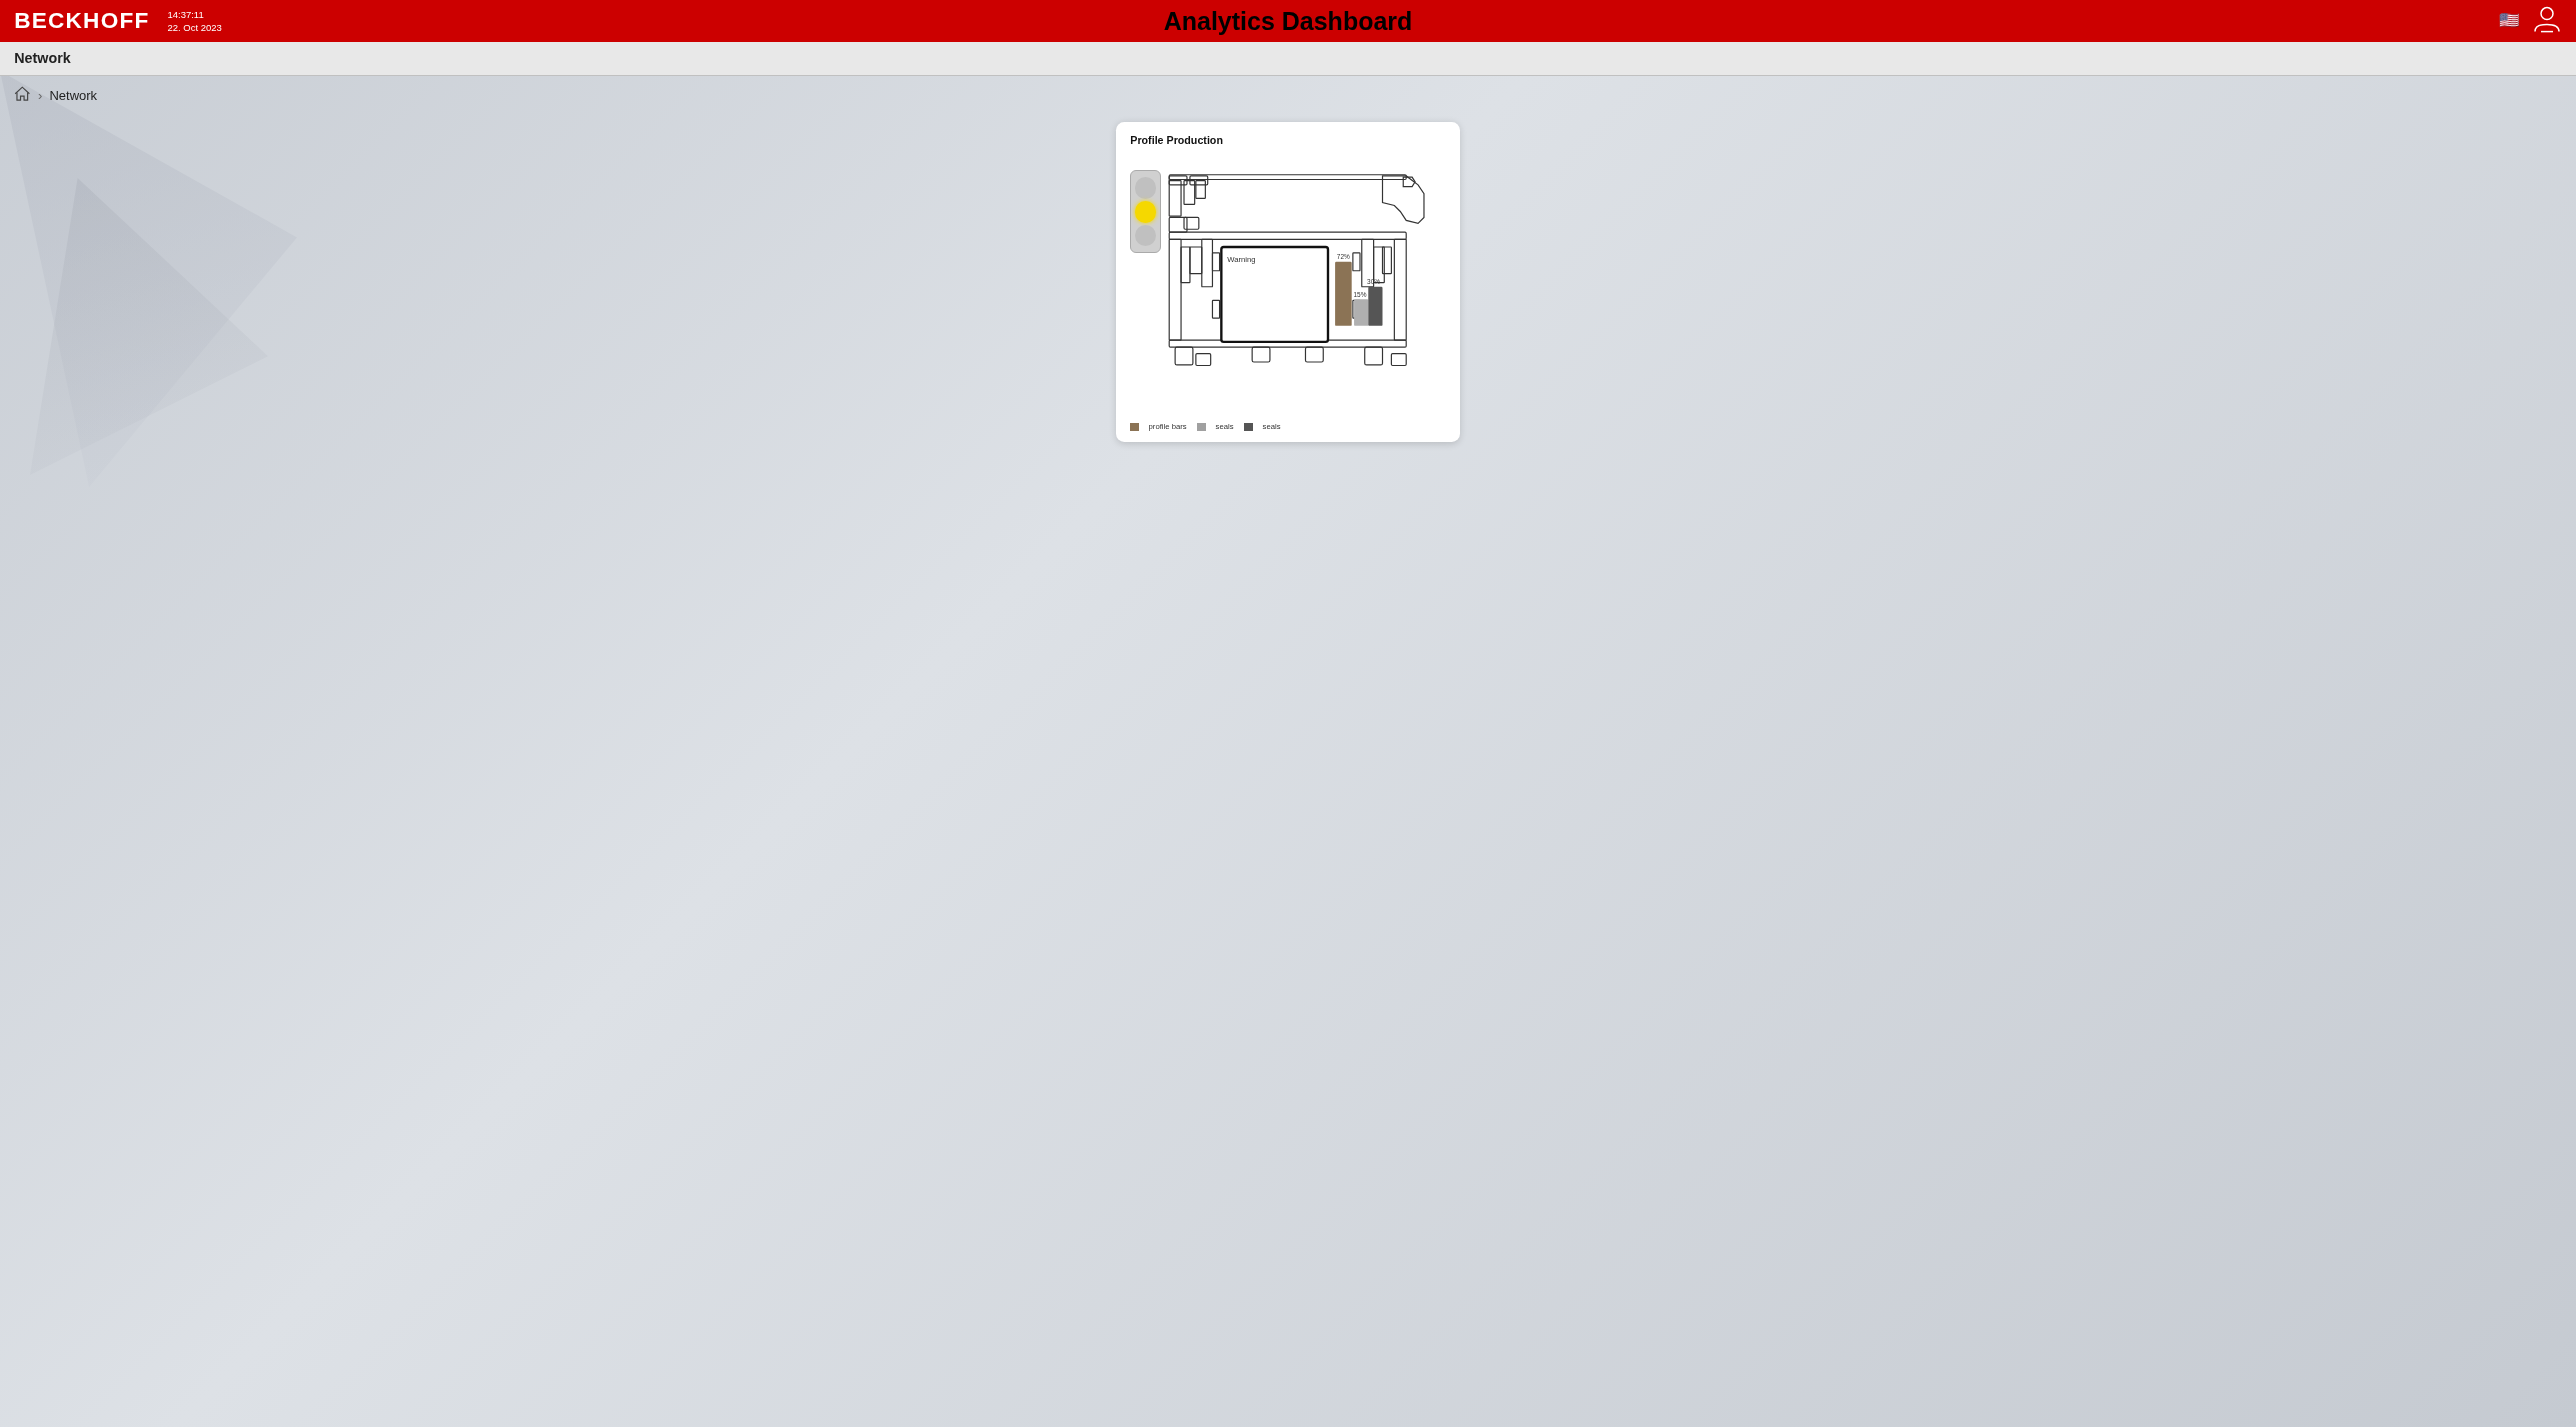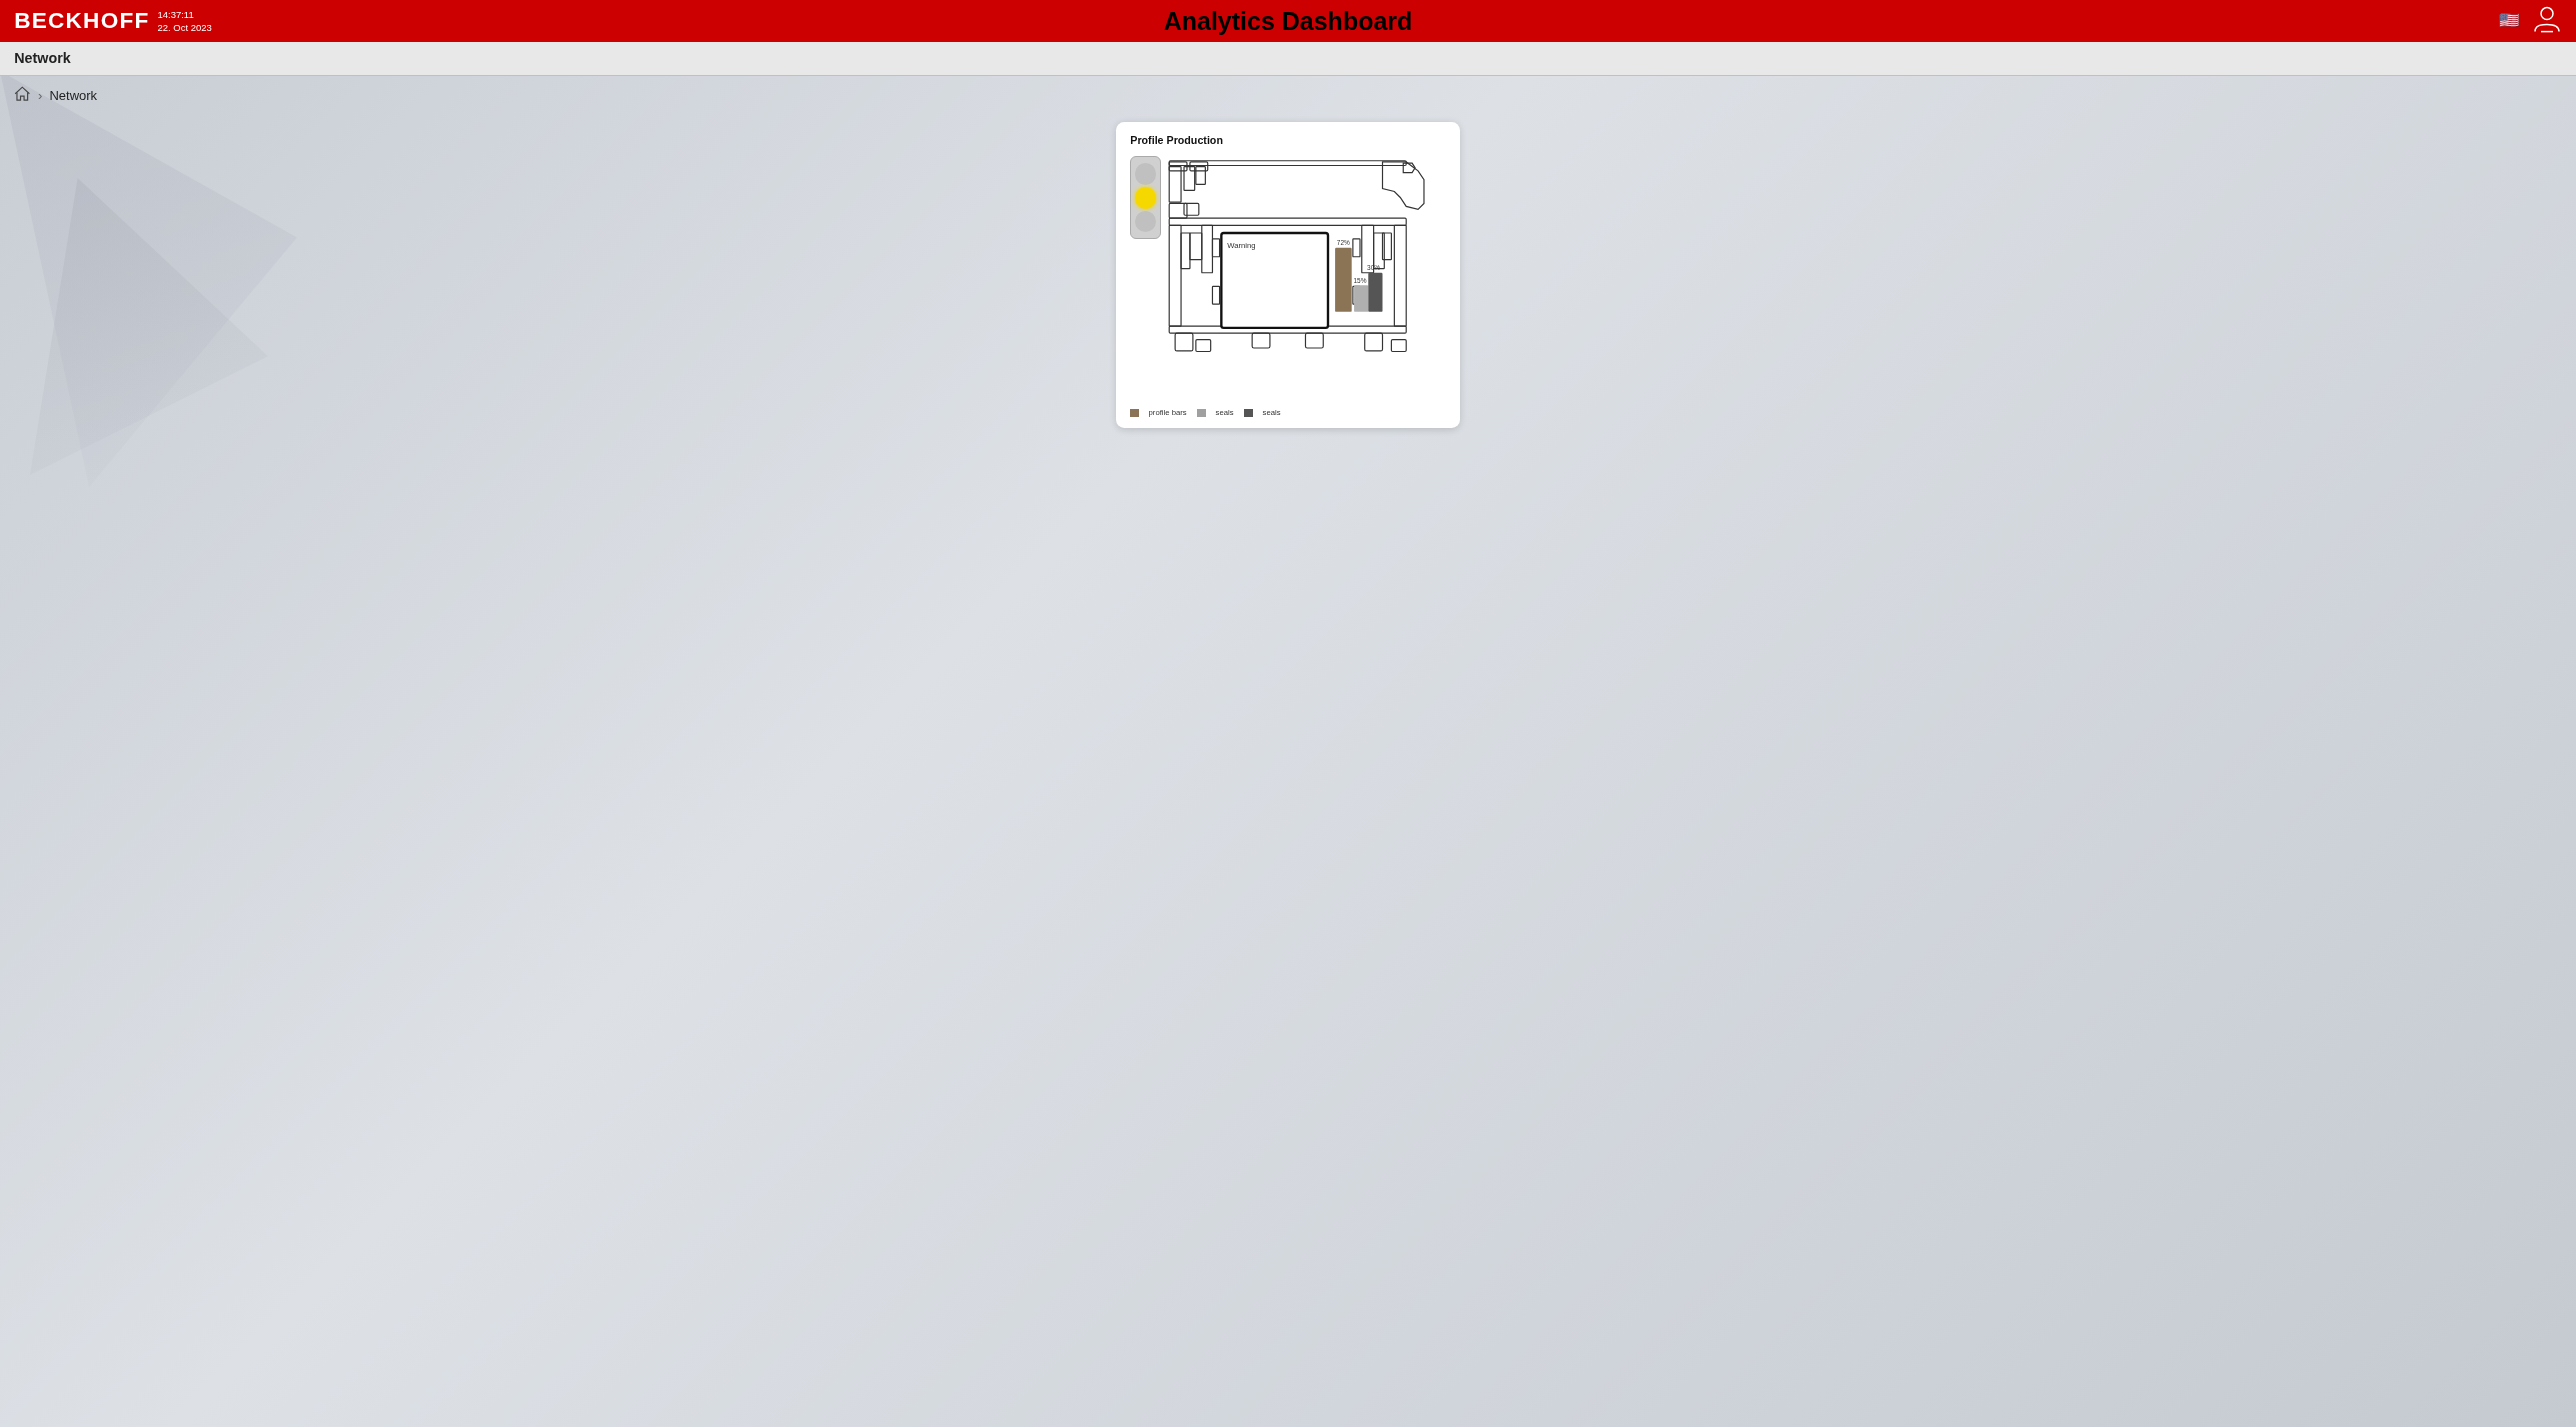--- a/index.html
+++ b/index.html
@@ -22,21 +22,21 @@
     .header-logo {
       font-size: 22.6px;
       font-weight: 900;
       color: white;
       letter-spacing: 1.2px;
       font-family: Arial Black, Arial, sans-serif;
     }
     .header-time {
       color: white;
       font-size: 9.5px;
-      margin-left: 8px;
+      margin-left: 18px;
       line-height: 1.4;
     }
     .header-title {
       position: absolute;
       left: 50%;
       transform: translateX(-50%);
       color: #000000;
       font-size: 25px;
       font-weight: bold;
     }
@@ -96,21 +96,21 @@
       background: white;
       border-radius: 8.3px;
       padding: 12px 14.3px 10.7px 14.3px;
       width: 344px;
       box-shadow: 0 1.2px 7.1px rgba(0,0,0,0.15);
     }
     .card-title {
       font-size: 10.7px;
       font-weight: bold;
       color: #111;
-      margin-bottom: 10px;
+      margin-bottom: 24px;
     }
 
     
     .traffic-light {
       width: 31px;
       height: 83px;
       background: #d0d0d0;
       border-radius: 6px;
       display: flex;
       flex-direction: column;

